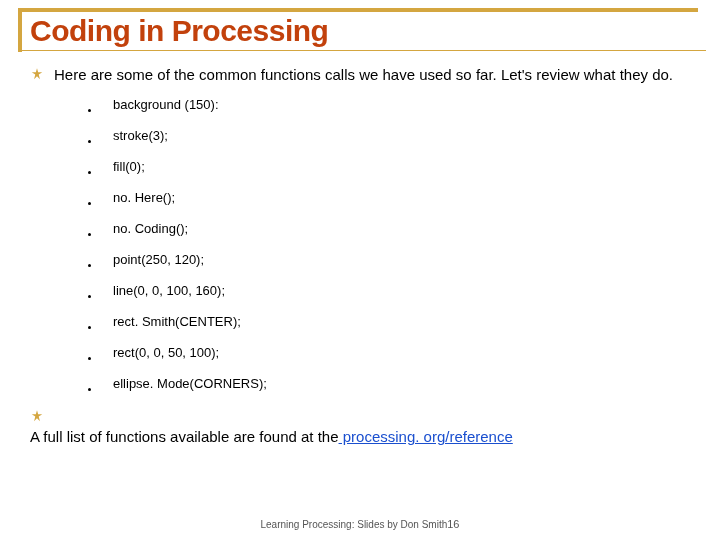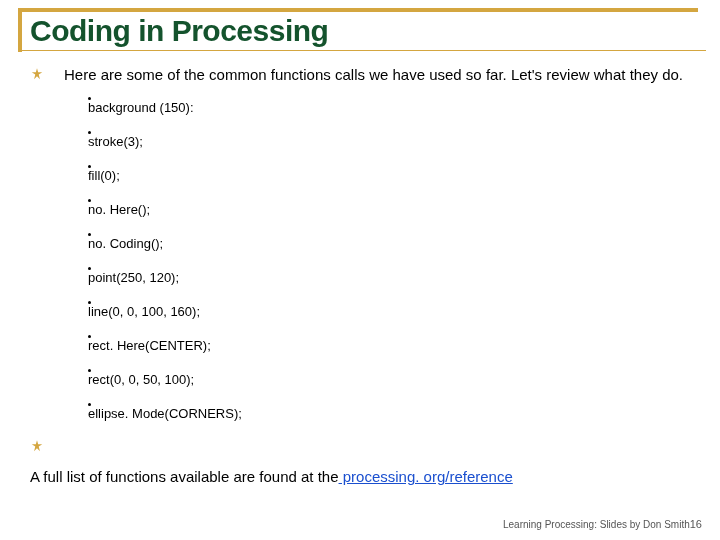--- a/index.html
+++ b/index.html
@@ -19,57 +19,55 @@
     border-left: 4px solid #d4a640;
     border-top: 4px solid #d4a640;
     padding: 2px 0 4px 8px;
     display: inline-block;
     min-width: 680px;
   }
   .title {
     font-family: "Arial Narrow", Arial, sans-serif;
     font-weight: bold;
     font-size: 30px;
-    color: #14532d;
+    color: #c2410c;
     letter-spacing: -0.5px;
   }
   .title-underline {
     border-bottom: 1px solid #d4a640;
     margin-left: 18px;
     margin-right: 14px;
     margin-top: -2px;
   }
   .content {
     padding: 14px 30px 0 30px;
   }
   .bullet-row {
     display: flex;
     align-items: flex-start;
     margin-bottom: 10px;
-    gap: 10px;
   }
   .bullet-row.last { margin-top: 6px; flex-direction: column; }
   .bullet-icon {
     flex: 0 0 auto;
     margin-right: 10px;
     margin-top: 2px;
   }
   .intro-text {
     font-size: 15px;
     line-height: 1.3;
   }
   .sub-list {
     padding-left: 58px;
     padding-top: 2px;
   }
   .sub-row {
     display: flex;
-    align-items: flex-start;
+    align-items: flex-end;
     margin-bottom: 16px;
-    flex-direction: column;
   }
   .sub-dot {
     width: 3px;
     height: 3px;
     background: #000;
     border-radius: 50%;
     margin-right: 22px;
     flex: 0 0 auto;
   }
   .sub-text {
@@ -78,21 +76,21 @@
   .link-text {
     color: #1a4fcf;
     text-decoration: underline;
   }
   .footer {
     position: absolute;
     bottom: 10px;
     left: 18px;
     right: 18px;
     display: flex;
-    justify-content: flex-end;
+    justify-content: center;
     align-items: flex-end;
     font-size: 10px;
     color: #555;
   }
   .page-num { font-size: 11px; }
 </style>
 </head>
 <body>
 
 <div class="title-wrap">
@@ -137,21 +135,21 @@
       <div class="sub-row">
         <span class="sub-dot"></span>
         <span class="sub-text">point(250, 120);</span>
       </div>
       <div class="sub-row">
         <span class="sub-dot"></span>
         <span class="sub-text">line(0, 0, 100, 160);</span>
       </div>
       <div class="sub-row">
         <span class="sub-dot"></span>
-        <span class="sub-text">rect. Here(CENTER);</span>
+        <span class="sub-text">rect. Smith(CENTER);</span>
       </div>
       <div class="sub-row">
         <span class="sub-dot"></span>
         <span class="sub-text">rect(0, 0, 50, 100);</span>
       </div>
       <div class="sub-row">
         <span class="sub-dot"></span>
         <span class="sub-text">ellipse. Mode(CORNERS);</span>
       </div>
     </div>

